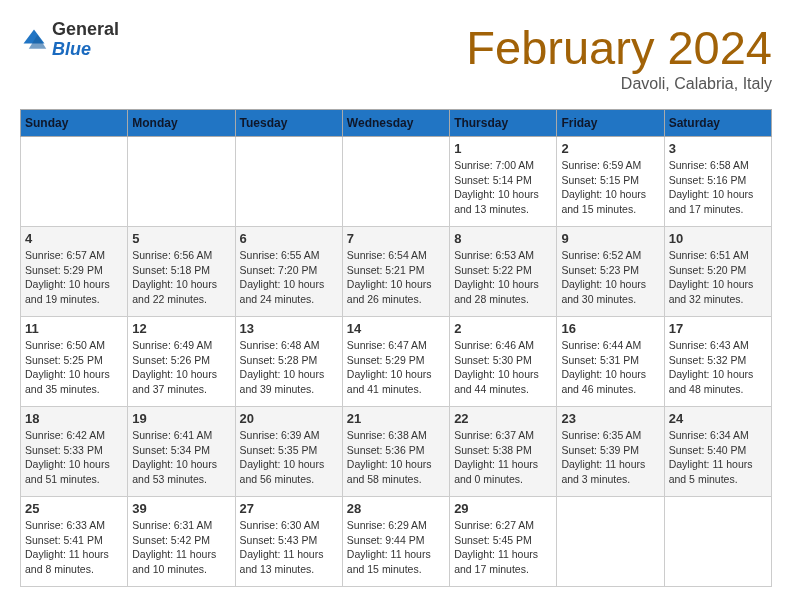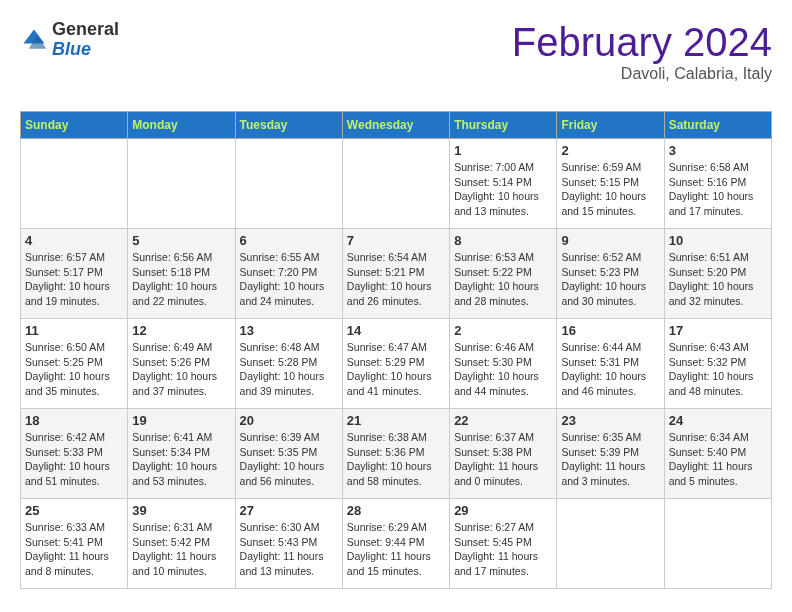--- a/index.html
+++ b/index.html
@@ -7,21 +7,21 @@
       font-family: Arial, sans-serif;
       background: #fff;
       width: 792px;
       min-height: 612px;
       padding: 20px;
     }
     .header {
       display: flex;
       justify-content: space-between;
       align-items: flex-start;
-      margin-bottom: 28px;
+      margin-bottom: 16px;
     }
     .logo {
       display: flex;
       align-items: center;
       gap: 4px;
     }
     .logo-text {
       font-size: 18px;
       font-weight: bold;
       line-height: 1.1;
@@ -29,36 +29,36 @@
     .logo-general { color: #333; }
     .logo-blue { color: #1a6abf; font-style: italic; }
     .logo-icon {
       width: 28px;
       height: 28px;
     }
     .title-block {
       text-align: right;
     }
     .month-title {
-      font-size: 40px;
+      font-size: 47px;
       font-weight: normal;
-      color: #4c1d95;
+      color: #a16207;
     }
     .subtitle {
       font-size: 16px;
       color: #555;
     }
     table {
       width: 100%;
       border-collapse: collapse;
       font-size: 11px;
     }
     thead tr th {
       background-color: #2175c4;
-      color: #bef264;
+      color: #0f172a;
       padding: 6px 4px;
       text-align: left;
       font-size: 12px;
       font-weight: bold;
       border: 1px solid #aaa;
       margin-left: 40px;
     }
     tbody tr td {
       border: 1px solid #ccc;
       vertical-align: top;
@@ -149,21 +149,21 @@
           <div class="day-info">Sunrise: 6:58 AM
 Sunset: 5:16 PM
 Daylight: 10 hours
 and 17 minutes.</div>
         </td>
       </tr>
       <tr>
         <td>
           <div class="day-num">4</div>
           <div class="day-info">Sunrise: 6:57 AM
-Sunset: 5:17 PM
+Sunset: 5:29 PM
 Daylight: 10 hours
 and 19 minutes.</div>
         </td>
         <td>
           <div class="day-num">5</div>
           <div class="day-info">Sunrise: 6:56 AM
 Sunset: 5:18 PM
 Daylight: 10 hours
 and 22 minutes.</div>
         </td>

